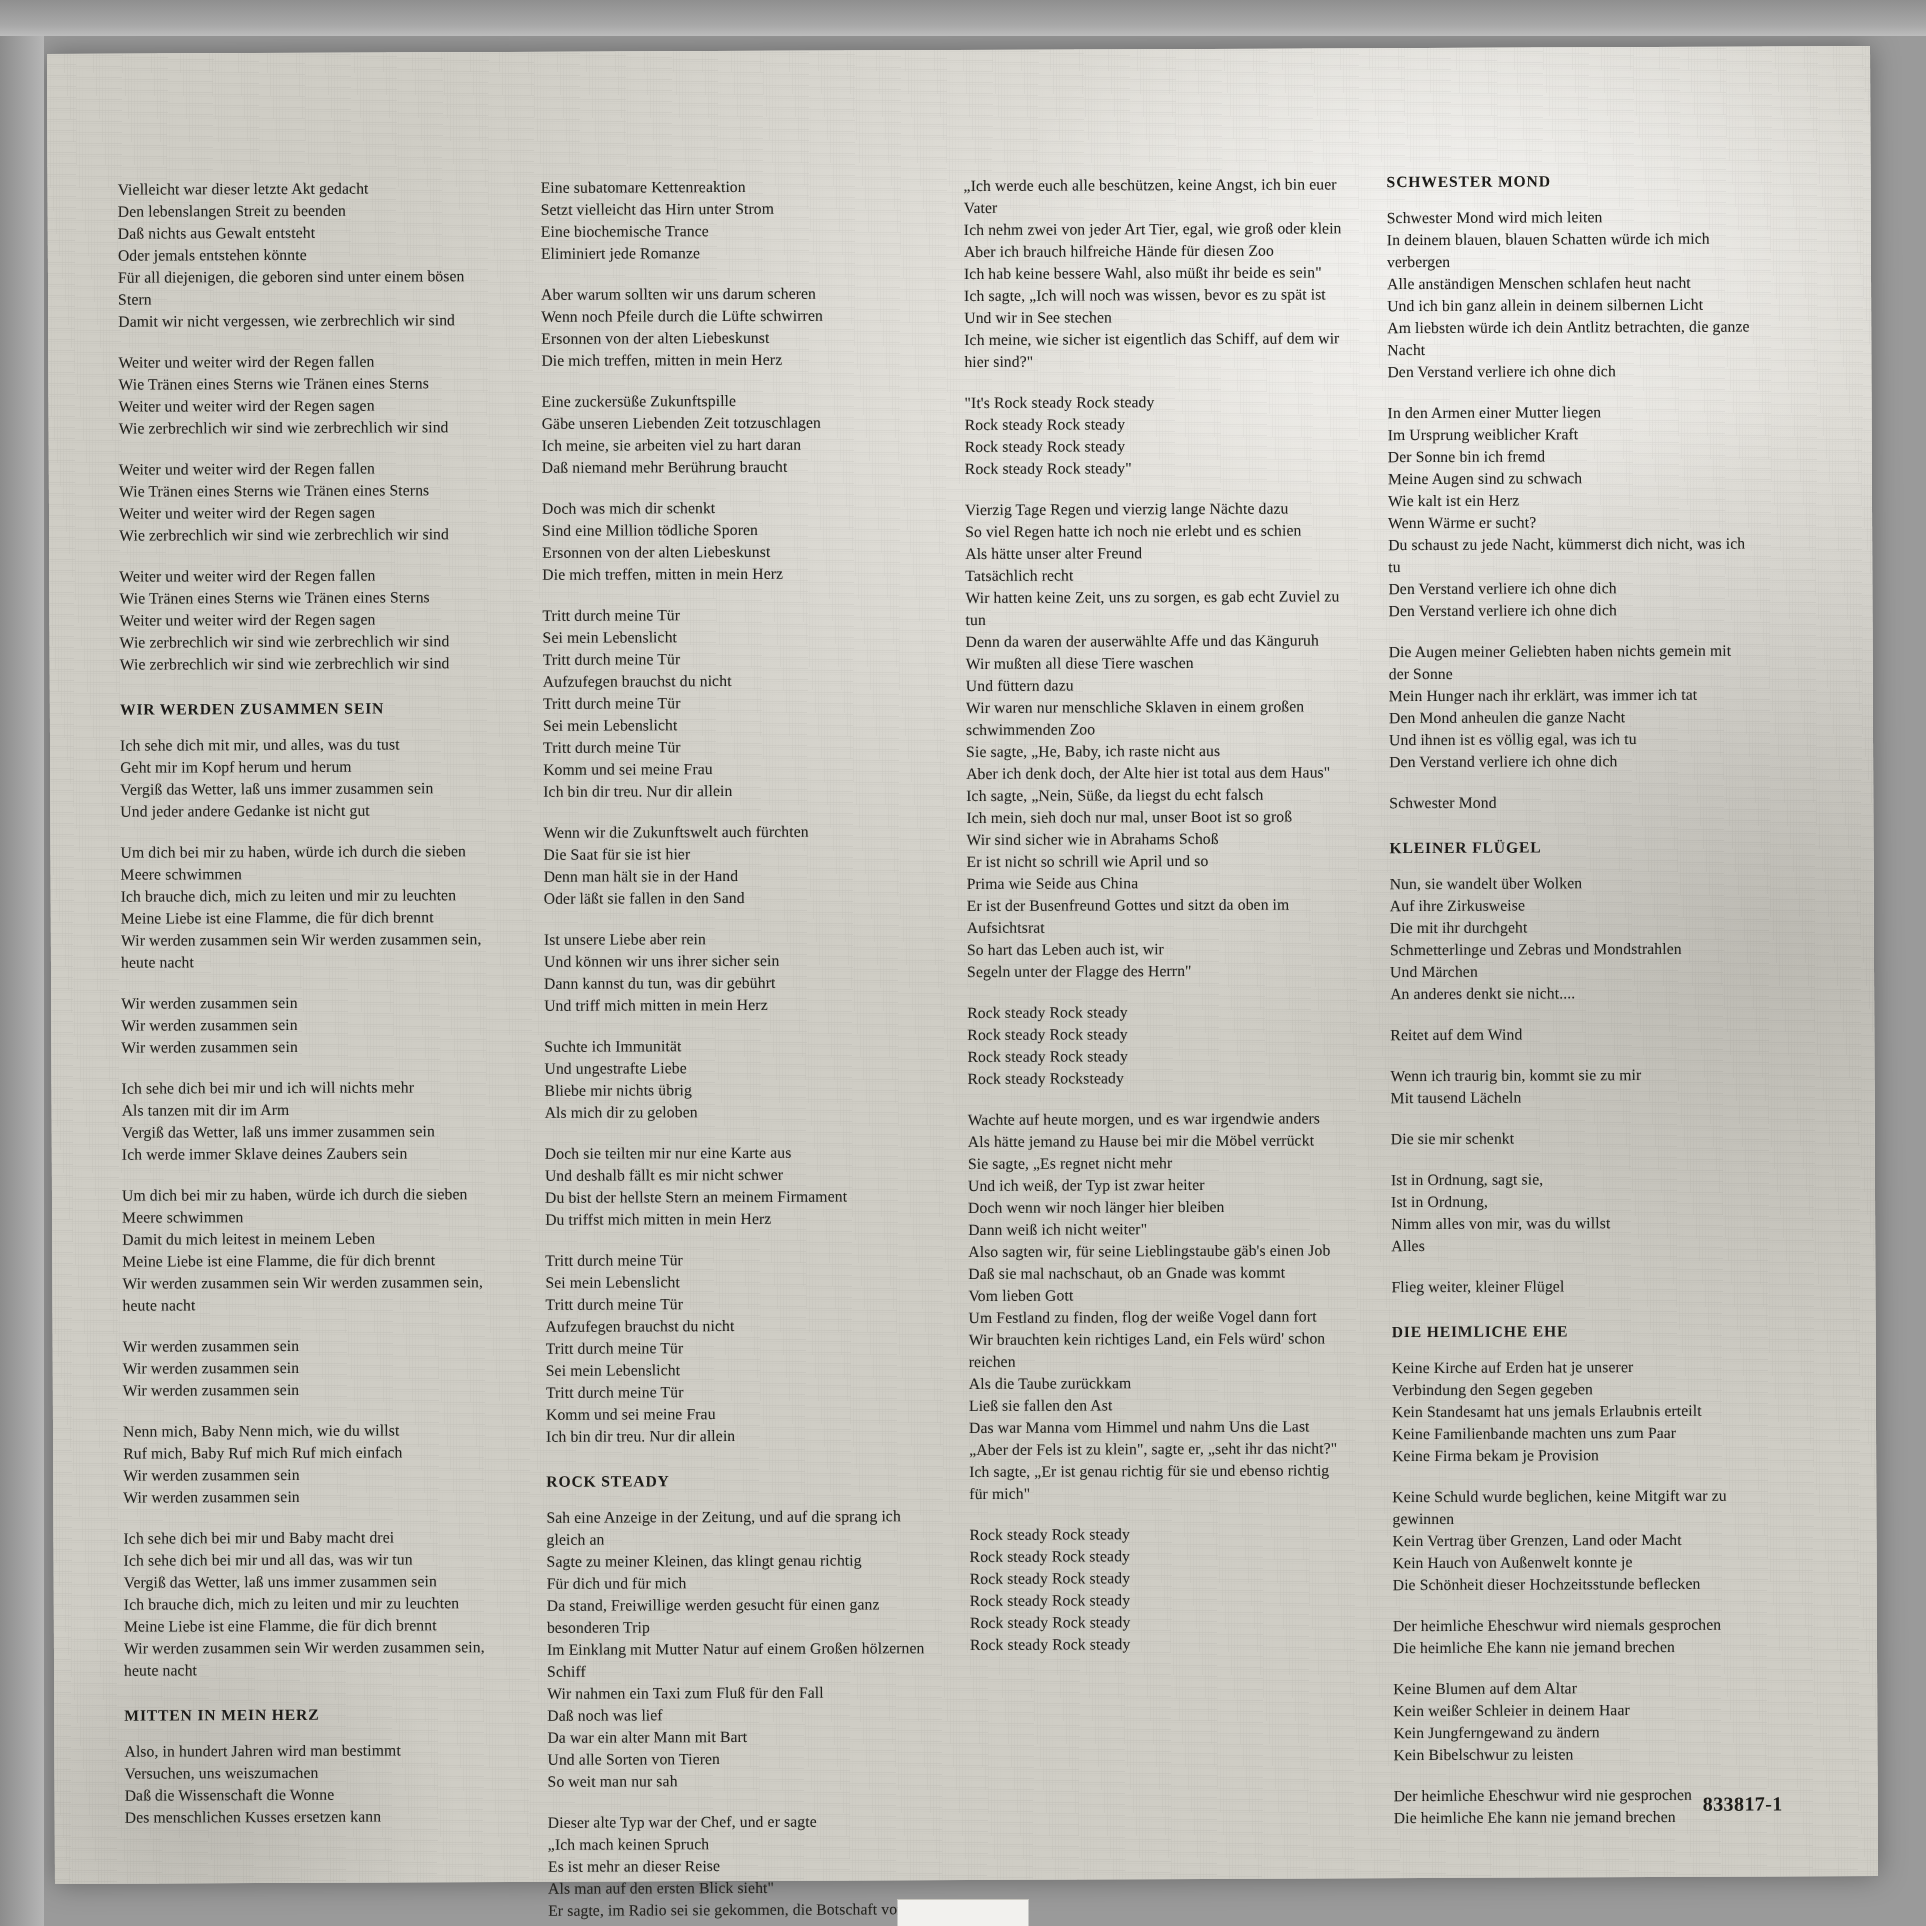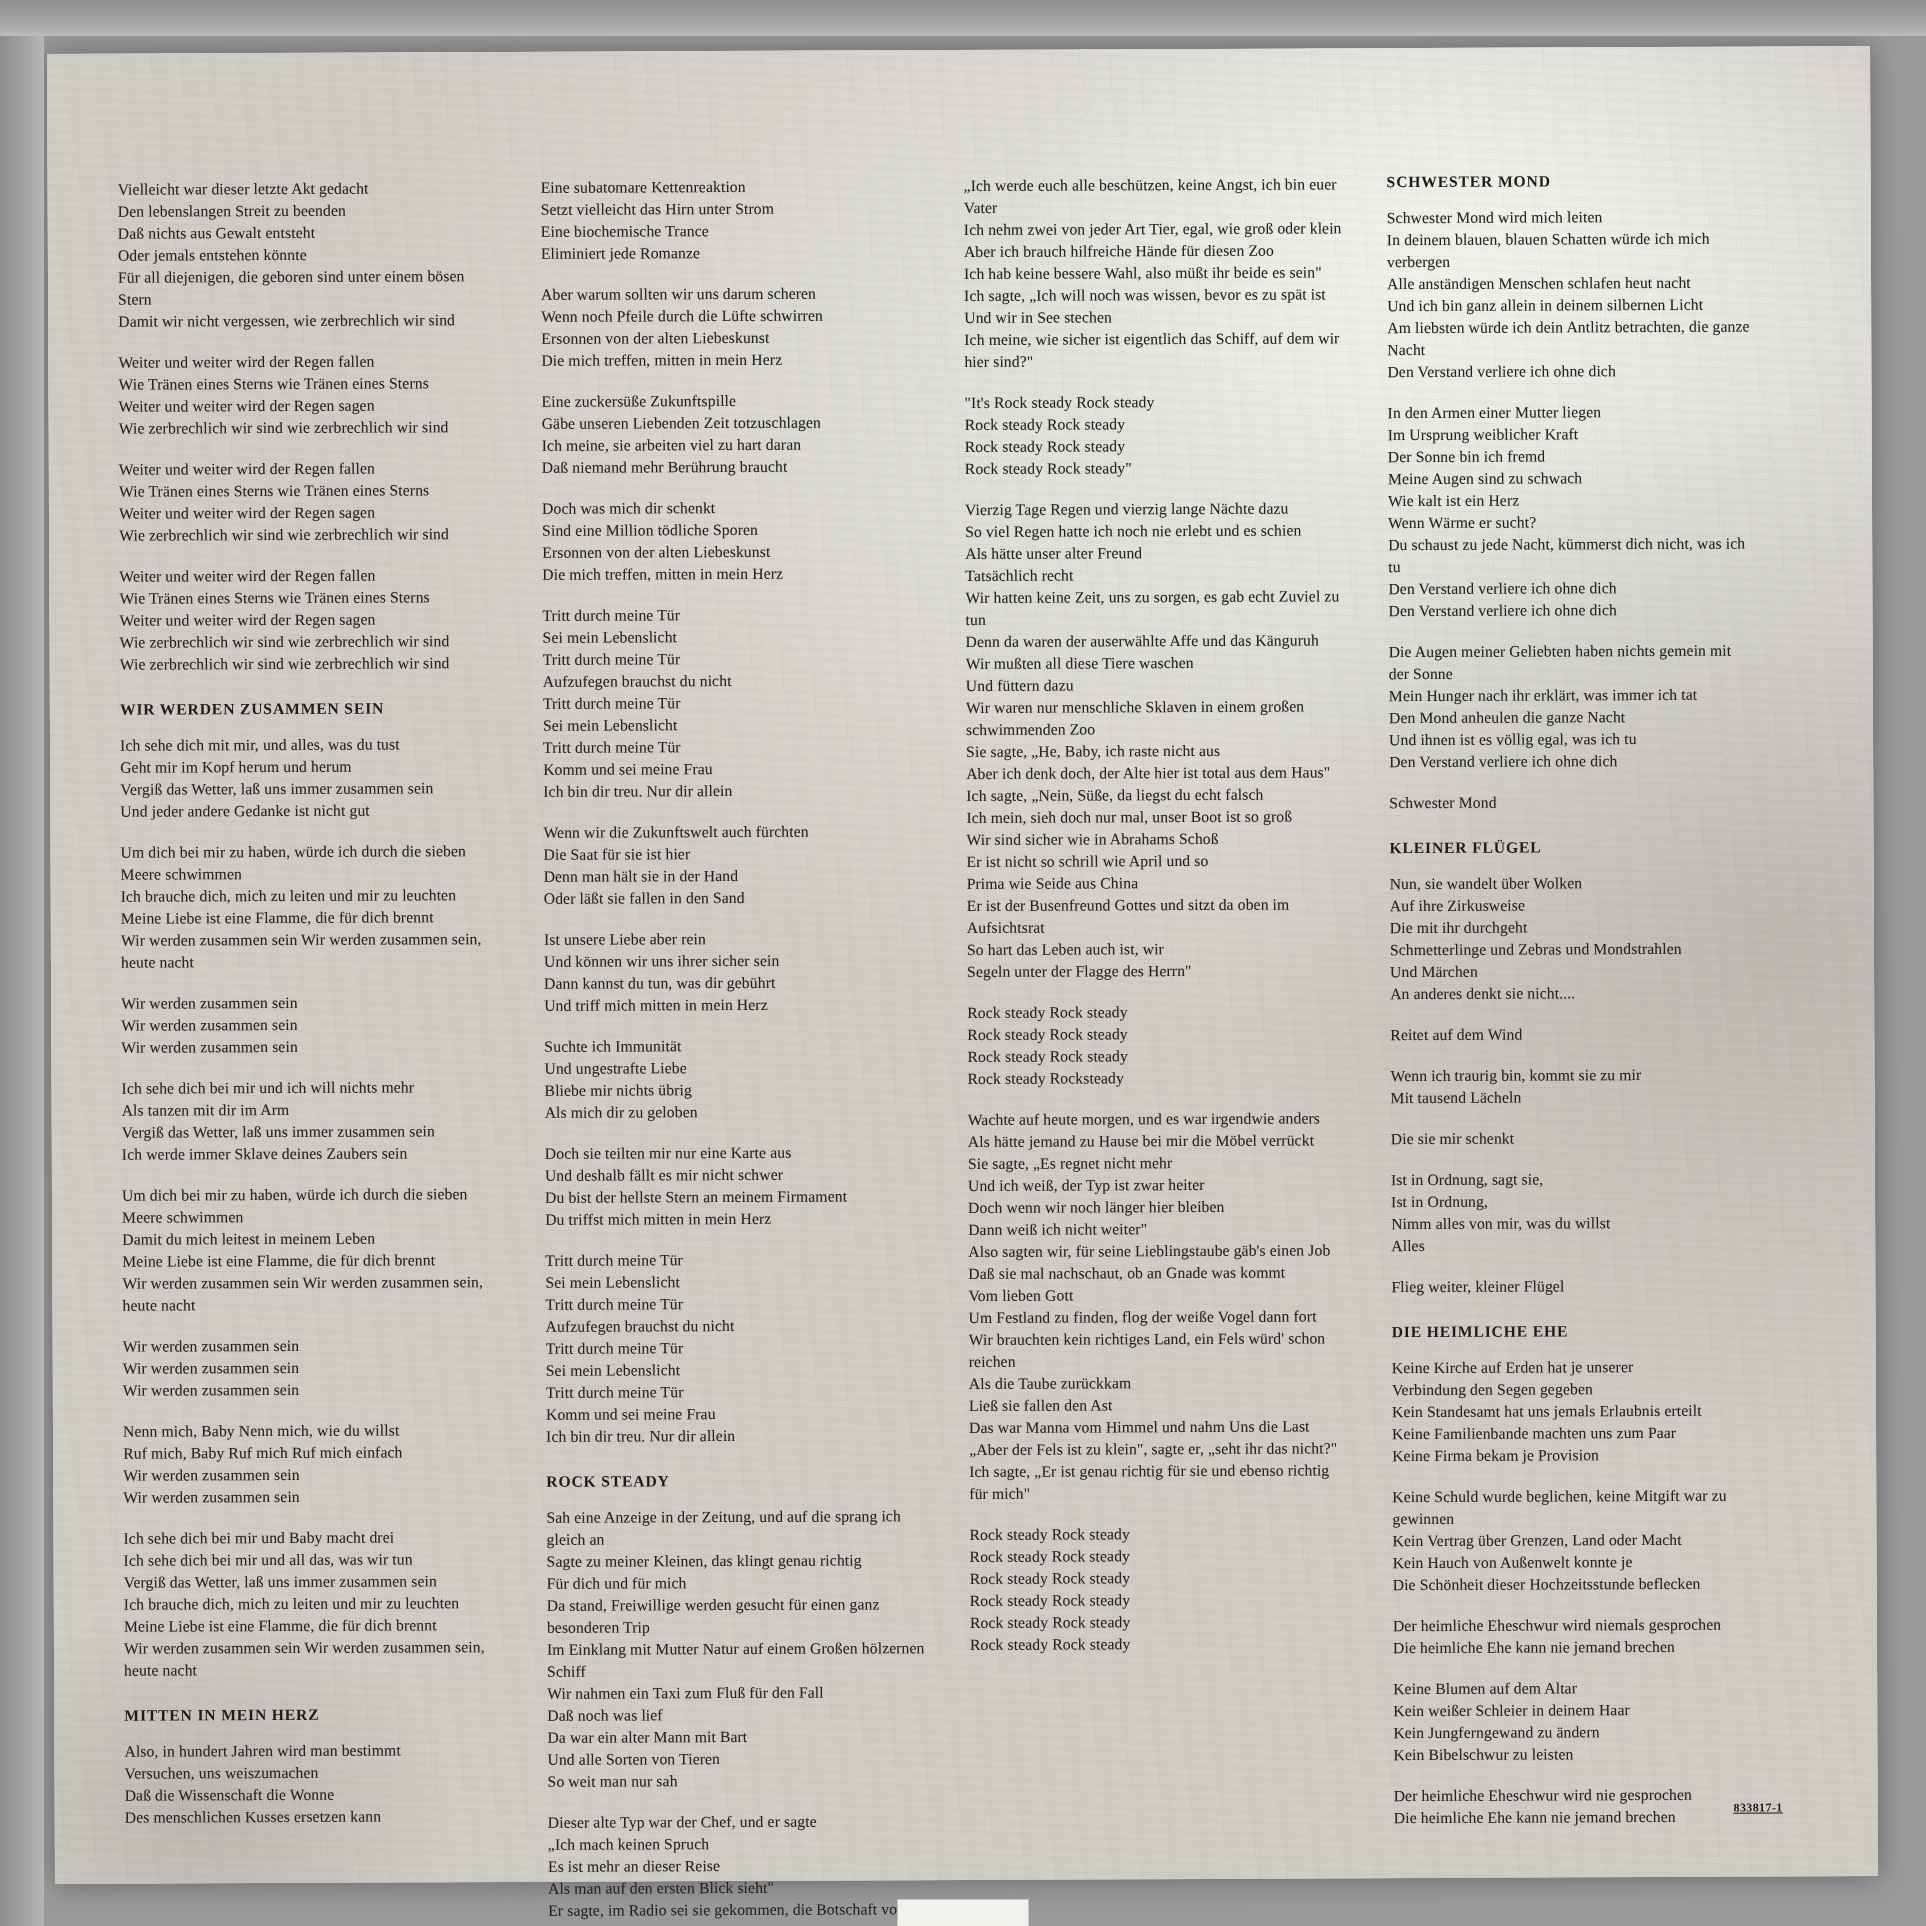--- a/index.html
+++ b/index.html
@@ -92,26 +92,25 @@
     letter-spacing: 0.8px;
     color: #1d1c19;
     margin-top: 25px;
     margin-bottom: 16px;
   }
   .song-title.first { margin-top: 0; }
   .catalog {
     position: absolute;
     right: 95px;
     bottom: 61px;
-    font-size: 12px;
+    font-size: 20px;
     font-weight: bold;
     letter-spacing: 0.4px;
     color: #1d1c19;
     font-family: "Liberation Serif", serif;
-    text-decoration: underline;
   }
   .grain {
     position: absolute;
     inset: 0;
     pointer-events: none;
     opacity: 0.07;
     background-image:
       repeating-linear-gradient(0deg, rgba(0,0,0,0.5) 0px, rgba(0,0,0,0) 0.7px, rgba(0,0,0,0) 2.2px),
       repeating-linear-gradient(90deg, rgba(0,0,0,0.4) 0px, rgba(0,0,0,0) 0.7px, rgba(0,0,0,0) 2.9px);
   }

